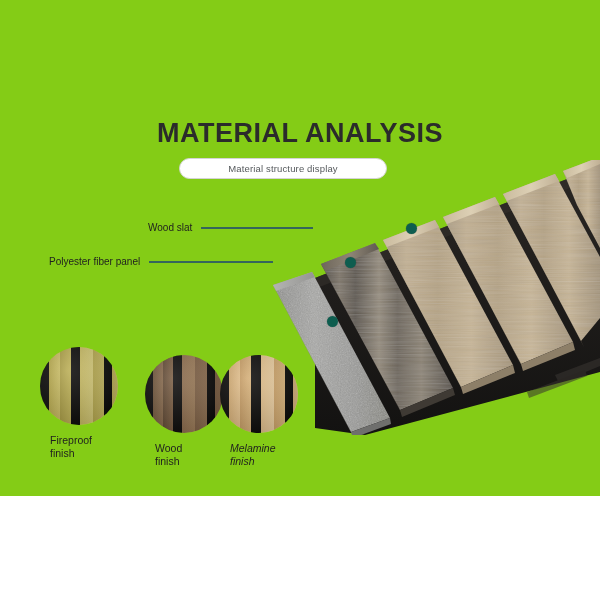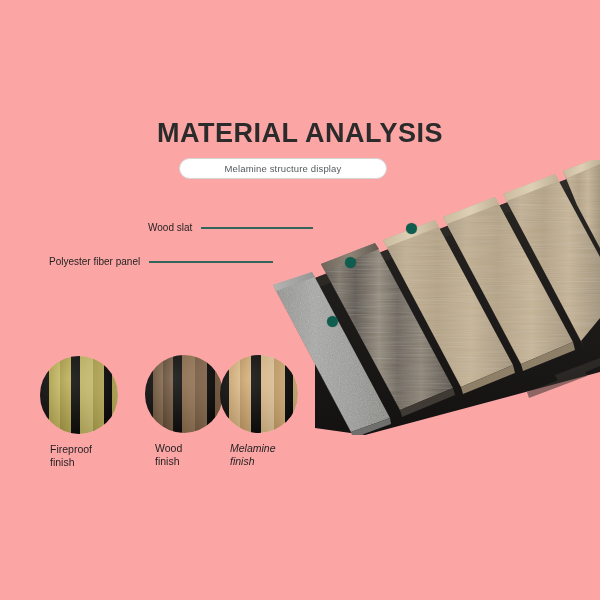--- a/index.html
+++ b/index.html
@@ -13,22 +13,22 @@
     position: relative;
     overflow: hidden;
     font-family: "Liberation Sans", sans-serif;
     color: #231f20;
   }
 
   #page-root {
     position: absolute;
     left: 0; top: 0;
     width: 600px;
-    height: 600px;
-    background: #fca5a5;
+    height: 496px;
+    background: #84cc16;
   }
 
   
   .page-title {
     position: absolute;
     left: 0;
     top: 120px;
     width: 600px;
     text-align: center;
     font-size: 27px;
@@ -100,21 +100,21 @@
     position: absolute;
     left: 255px;
     top: 160px;
     width: 345px;
     height: 275px;
   }
   #product-photo svg { display: block; }
 
   
   .swatch-group { position: absolute; }
-  #swatch-fireproof { left: 40px;  top: 356px; }
+  #swatch-fireproof { left: 40px;  top: 347px; }
   #swatch-wood      { left: 145px; top: 355px; }
   #swatch-melamine  { left: 220px; top: 355px; font-style: italic; }
 
   .swatch-circle {
     width: 78px;
     height: 78px;
     border-radius: 50%;
     overflow: hidden;
     position: relative;
   }
@@ -181,21 +181,21 @@
   }
 </style>
 </head>
 <body>
 
 <div id="page-root">
 
   <div class="page-title">MATERIAL ANALYSIS</div>
 
   <div class="subtitle-pill">
-    <span>Melamine structure display</span>
+    <span>Material structure display</span>
   </div>
 
   <div id="product-photo">
     <svg width="345" height="275" viewBox="0 0 345 275" xmlns="http://www.w3.org/2000/svg">
       <defs>
         <linearGradient id="gOak" x1="0" y1="0" x2="1" y2="0">
           <stop offset="0%" stop-color="#a99madd"></stop>
           <stop offset="0%" stop-color="#a99a80"></stop>
           <stop offset="18%" stop-color="#c2b092"></stop>
           <stop offset="42%" stop-color="#b5a384"></stop>

